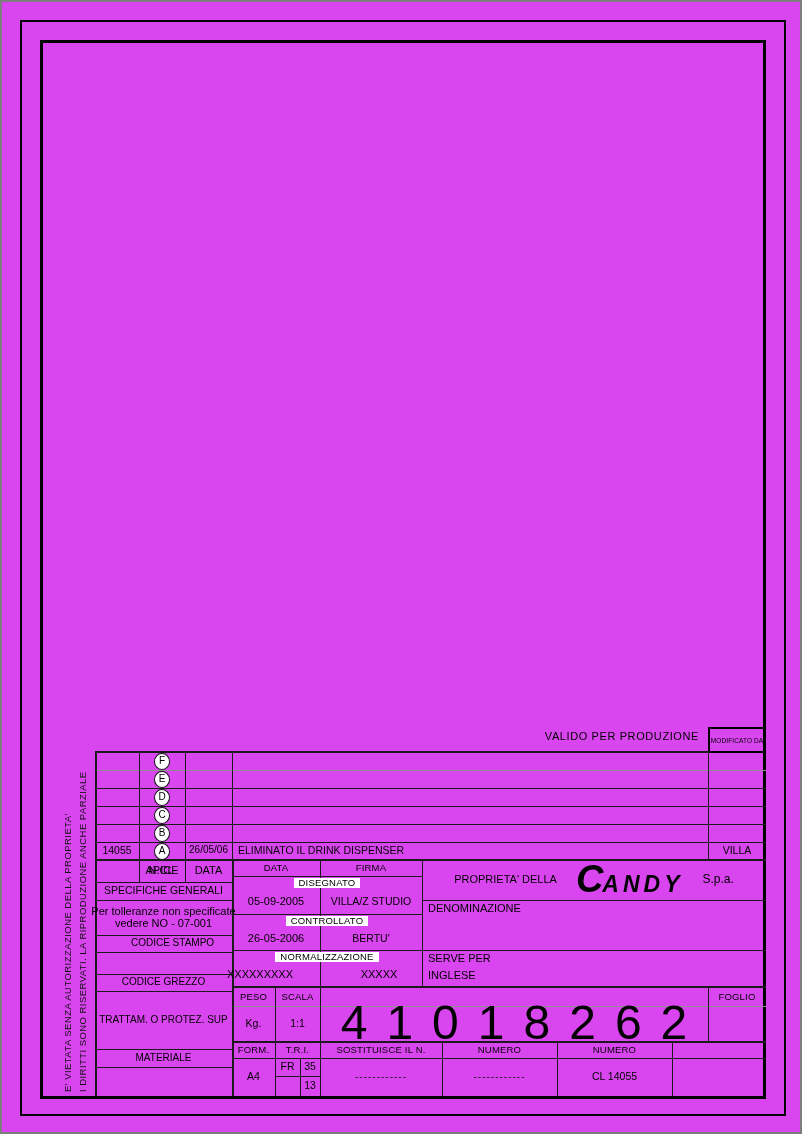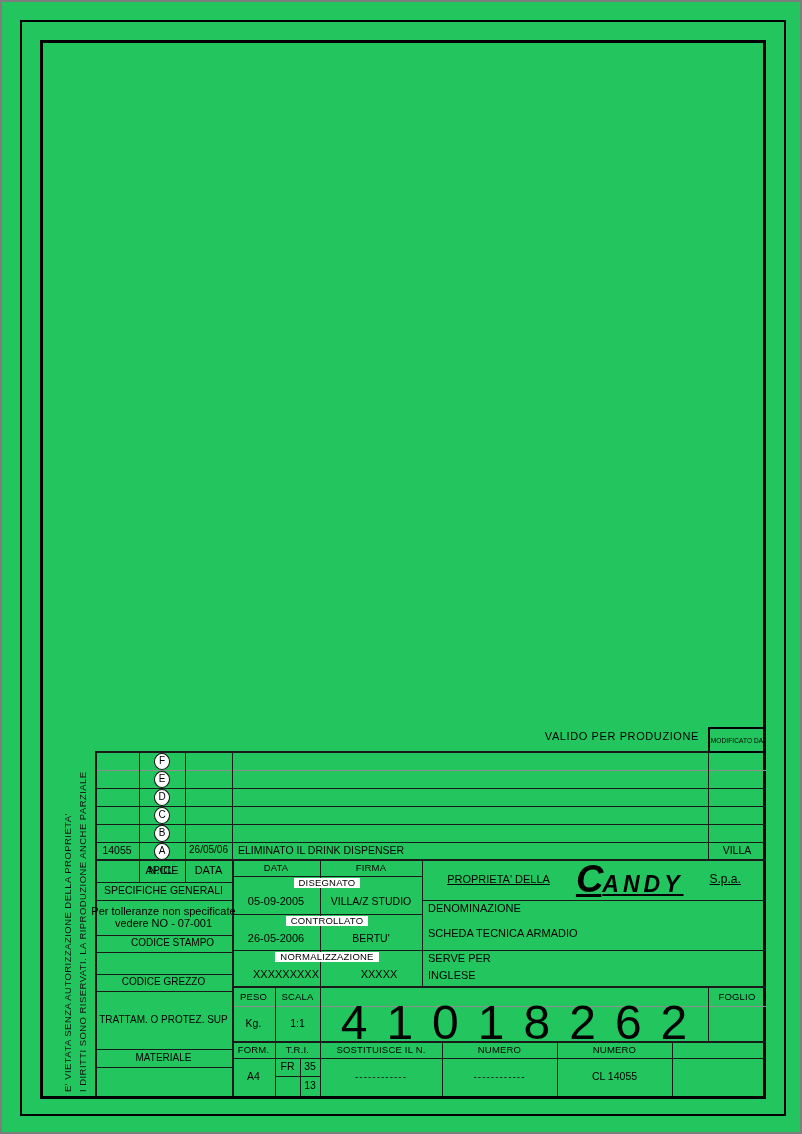--- a/index.html
+++ b/index.html
@@ -1,19 +1,19 @@
 <!DOCTYPE html>
 <html><head>
 <meta charset="utf-8">
 <style>
   html, body { margin: 0; padding: 0; background: #fff; }
   .sheet {
     position: relative;
     width: 802px; height: 1134px;
-    background: #22c55e;
+    background: #d946ef;
     font-family: "Liberation Sans", sans-serif;
     color: #000;
     border: 2px solid #7e7e7e;
     box-sizing: border-box;
     overflow: hidden;
   }
   .frame { position: absolute; box-sizing: border-box; background: transparent; }
   #frame-outer { left: 18px; top: 18px; width: 766px; height: 1096px; border: 2px solid #000; }
   #frame-inner { left: 38px; top: 38px; width: 726px; height: 1059px; border: 3px solid #000; }
 
@@ -174,33 +174,32 @@
 
   <div class="cell f95" style="left:230px; top:912px; width:190px; height:14px;">
     <span class="lbl-span">CONTROLLATO</span>
   </div>
   <div class="cell f11" style="left:230px; top:926px; width:88px; height:22px;">26-05-2006</div>
   <div class="cell f105" style="left:318px; top:926px; width:102px; height:22px;">BERTU'</div>
 
   <div class="cell f95" style="left:230px; top:948px; width:190px; height:14px;">
     <span class="lbl-span">NORMALIZZAZIONE</span>
   </div>
-  <div class="cell f11" style="left:240px; top:962px; width:88px; height:22px;">XXXXXXXXX</div>
+  <div class="cell f11" style="left:214px; top:962px; width:88px; height:22px;">XXXXXXXXX</div>
   <div class="cell f11" style="left:318px; top:962px; width:102px; height:22px;padding-left:8px;">XXXXX</div>
 
-  <div class="cell" style="left:420px; top:857px; width:344px; height:41px; gap:26px;text-decoration:underline;">
+  <div class="cell" style="left:420px; top:857px; width:344px; height:41px; gap:19px;">
     <span class="f11">PROPRIETA' DELLA</span>
     <span class="logo">
       <span class="logo-c">C</span>
       <span class="logo-rest">ANDY</span>
     </span>
     <span class="f12">S.p.a.</span>
   </div>
   <div class="cell left f9" style="left:420px; top:901px; width:280px; height:12px;">DENOMINAZIONE</div>
-  <div class="cell left f11" style="left:420px; top:923px; width:340px; height:18px;">SCHEDA TECNICA ARMADIO</div>
   <div class="cell left f9" style="left:420px; top:951px; width:280px; height:12px;">SERVE PER</div>
   <div class="cell left f11" style="left:420px; top:965px; width:280px; height:18px;">INGLESE</div>
 
   <div class="cell f95" style="left:230px; top:985px; width:43px; height:19px;">PESO</div>
   <div class="cell f95" style="left:273px; top:985px; width:45px; height:19px;">SCALA</div>
   <div class="cell f95" style="left:706px; top:985px; width:58px; height:19px;">FOGLIO</div>
 
   <div class="cell f105" style="left:230px; top:1004px; width:43px; height:35px;">Kg.</div>
   <div class="cell f105" style="left:273px; top:1004px; width:45px; height:35px;">1:1</div>
   <div class="cell" style="left:318px; top:1003px; width:388px; height:36px;">

